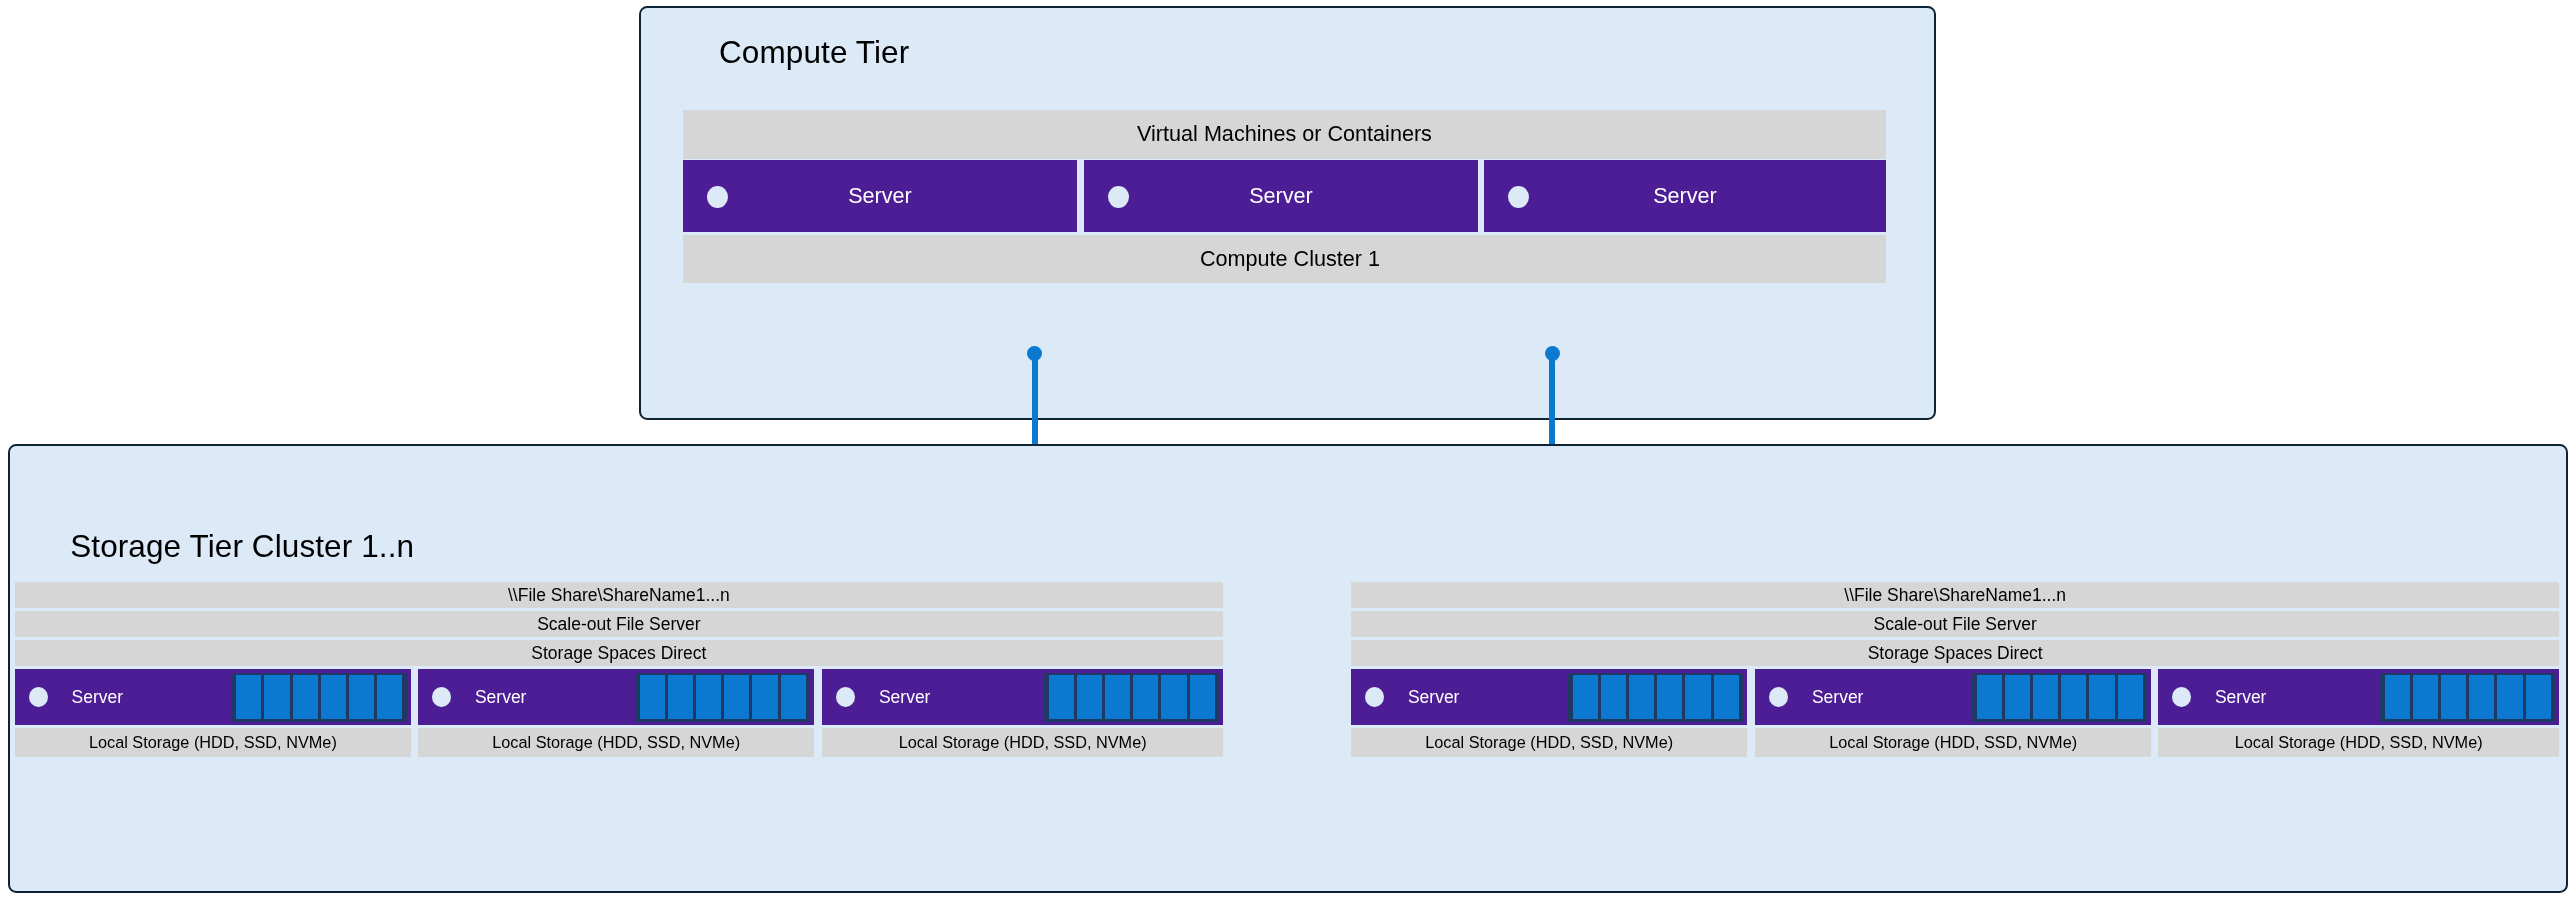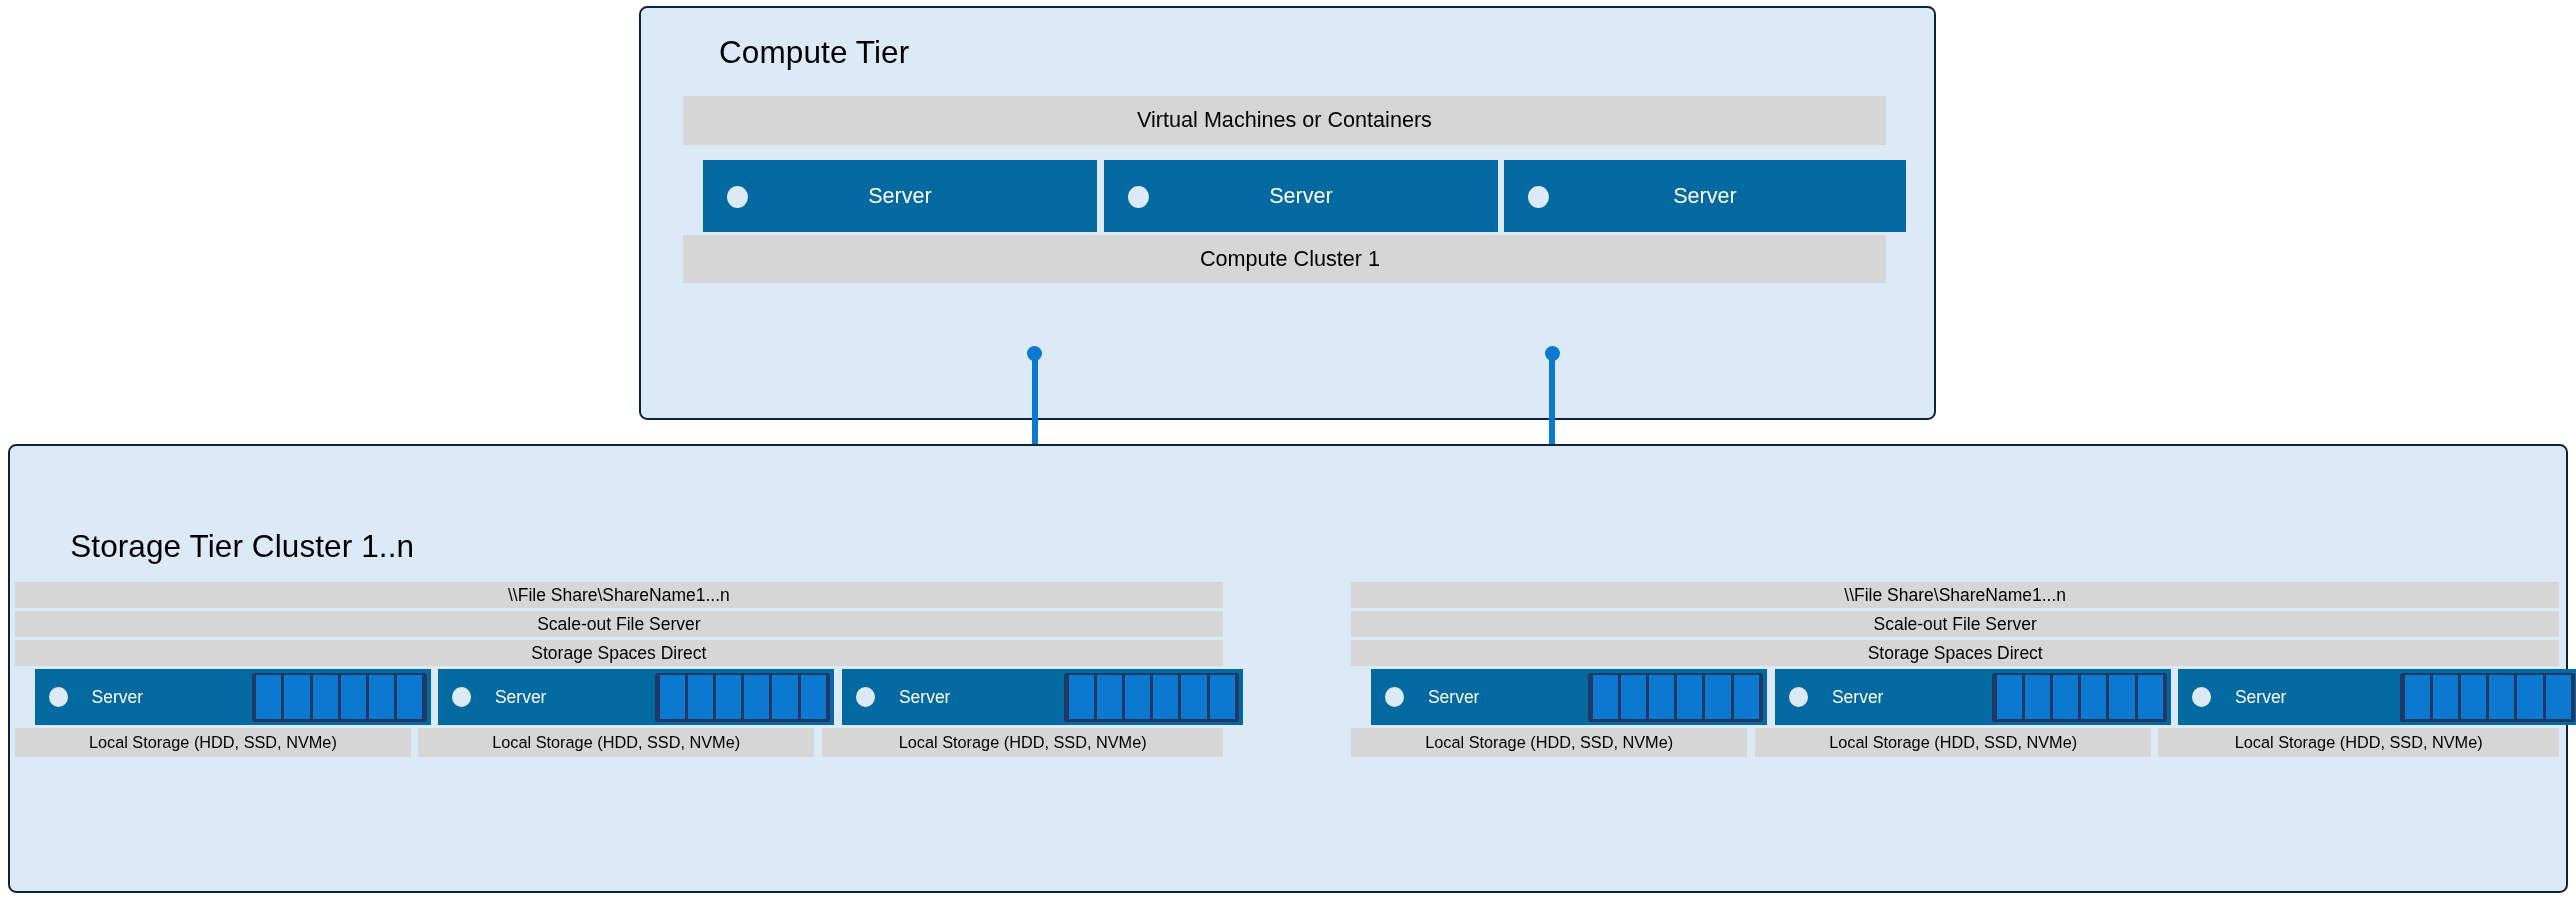--- a/index.html
+++ b/index.html
@@ -62,24 +62,23 @@
     justify-content: center;
     color: #000000;
     white-space: nowrap;
   }
   .band-lbl { pointer-events: none; }
 
   
   .server-box {
     position: absolute;
     box-sizing: border-box;
-    background: #0369a1;
+    background: #4c1d95;
     display: flex;
     align-items: center;
-    margin-left: 20px;
   }
   .server-led {
     position: absolute;
     background: #dce9f7;
     border-radius: 50%;
   }
   .server-label {
     position: absolute;
     color: #ffffff;
     white-space: nowrap;
@@ -124,21 +123,21 @@
 </style>
 </head>
 <body>
 
 <div class="canvas">
 
   <div class="tier" id="compute-tier">
 
     <div class="tier-title" id="compute-tier-title">Compute Tier</div>
 
-    <div class="band" style="left:42px; top:88px; width:1203px; height:49px; font-size:21.6px;">
+    <div class="band" style="left:42px; top:102px; width:1203px; height:49px; font-size:21.6px;">
       <span class="band-lbl">Virtual Machines or Containers</span>
     </div>
 
     <div class="server-box" style="left:42px; top:152px; width:394px; height:72px;">
       <span class="server-led" style="left:24px; top:26px; width:21px; height:22px;"></span>
       <span class="server-label" style="left:0; top:23px; width:394px; font-size:21.6px;">Server</span>
     </div>
 
     <div class="server-box" style="left:443px; top:152px; width:394px; height:72px;">
       <span class="server-led" style="left:24px; top:26px; width:21px; height:22px;"></span>

